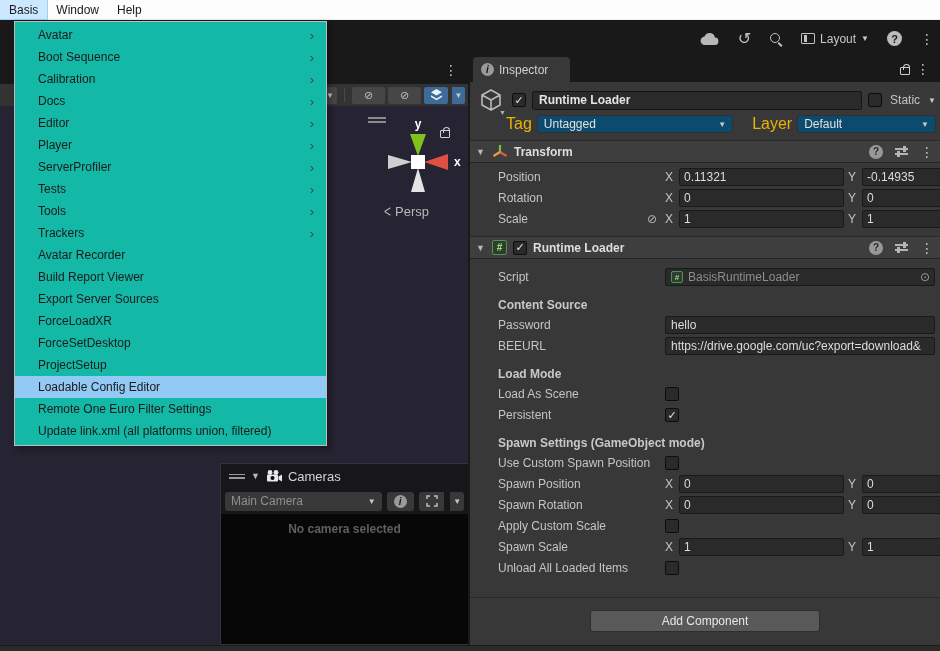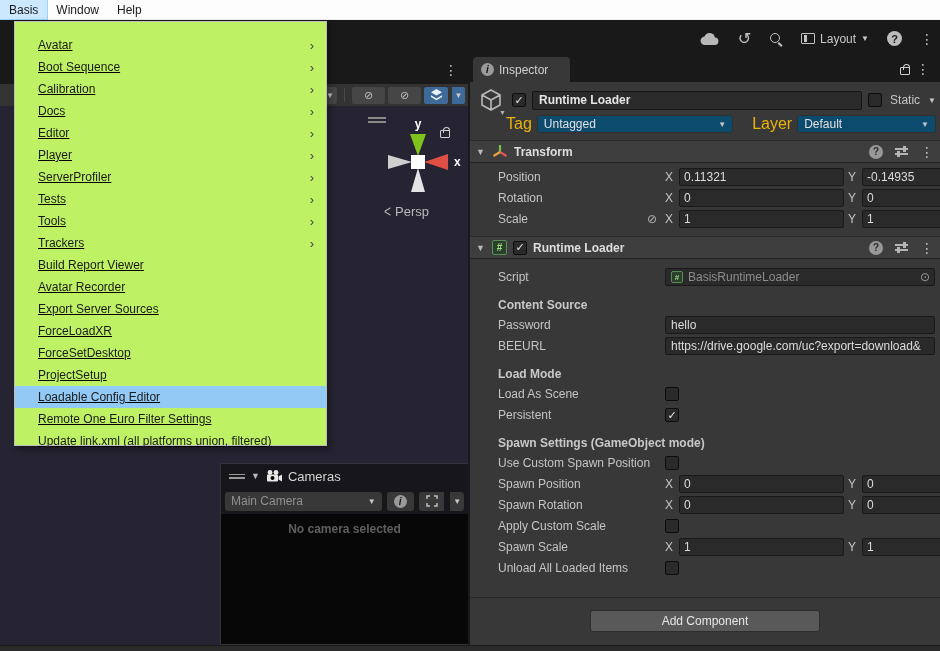--- a/index.html
+++ b/index.html
@@ -142,22 +142,22 @@
   #script-field { flex:1; height:18px; background:#2a2a2a; border:1px solid #191919; border-radius:2px;
     display:flex; align-items:center; gap:5px; padding:0 5px; color:#8d8d8d; font-size:12px; position:relative; }
   #script-field .picker { position:absolute; right:4px; color:#9a9a9a; font-size:12px; }
   .row-right-pad { padding-right:5px; }
 
   #divider { border-top:1px solid #292929; margin-top:12px; }
   #add-comp { display:block; margin:12px auto 0; width:230px; height:22px; background:#595959;
     border:1px solid #2e2e2e; border-radius:3px; color:#e6e6e6; font-size:12px; font-family:"Liberation Sans",sans-serif; }
 
   
-  #basis-menu { position:absolute; left:14px; top:21px; width:313px; height:425px; background:#bef264;
-    border:1px solid #bdbdbd; box-shadow:3px 3px 6px rgba(0,0,0,0.35); z-index:50; padding-top:12px; font-size:12px;text-decoration:underline; }
+  #basis-menu { position:absolute; left:14px; top:21px; width:313px; height:425px; background:#14b8a6;
+    border:1px solid #bdbdbd; box-shadow:3px 3px 6px rgba(0,0,0,0.35); z-index:50; padding-top:2px; font-size:12px; }
   .menu-item { height:22px; display:flex; align-items:center; color:#1a1a1a; padding:0 12px 0 23px; position:relative; }
   .menu-item.highlighted { background:#92c9f5; }
   .menu-item .sub-arrow { position:absolute; right:12px; color:#444; font-size:13px; }
 
   
   #statusbar { position:absolute; left:0; top:645px; width:940px; height:6px; background:#2a2a2a; border-top:1px solid #1a1a1a; }
   #vsep { position:absolute; left:468px; top:57px; width:2px; height:588px; background:#191919; }
 </style>
 </head>
 <body>
@@ -499,24 +499,24 @@
       </div>
     <div class="menu-item">
         <span>Tools</span>
         <span class="sub-arrow">›</span>
       </div>
     <div class="menu-item">
         <span>Trackers</span>
         <span class="sub-arrow">›</span>
       </div>
     <div class="menu-item">
+        <span>Avatar Recorder</span>
+      </div>
+    <div class="menu-item">
         <span>Build Report Viewer</span>
-      </div>
-    <div class="menu-item">
-        <span>Avatar Recorder</span>
       </div>
     <div class="menu-item">
         <span>Export Server Sources</span>
       </div>
     <div class="menu-item">
         <span>ForceLoadXR</span>
       </div>
     <div class="menu-item">
         <span>ForceSetDesktop</span>
       </div>

